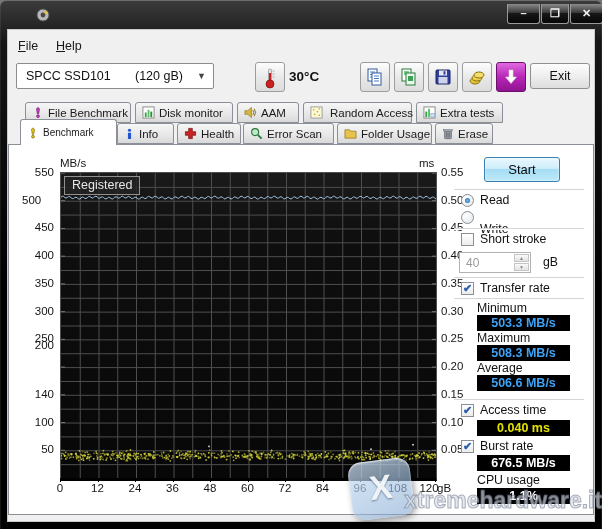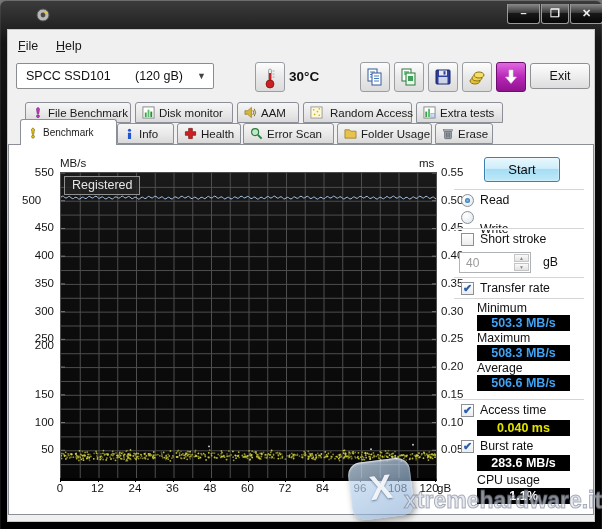--- a/index.html
+++ b/index.html
@@ -982,21 +982,21 @@
   <div class="abs" id="registered-box">Registered</div>
   <div id="axis-labels">
       <span class="axis-label" style="left: 22px; top: 166px; width: 32px; text-align: right;">550</span>
       <span class="axis-label" style="left: 22px; top: 193.727px; width: 32px; ">500</span>
       <span class="axis-label" style="left: 22px; top: 221.455px; width: 32px; text-align: right;">450</span>
       <span class="axis-label" style="left: 22px; top: 249.182px; width: 32px; text-align: right;">400</span>
       <span class="axis-label" style="left: 22px; top: 276.909px; width: 32px; text-align: right;">350</span>
       <span class="axis-label" style="left: 22px; top: 304.636px; width: 32px; text-align: right;">300</span>
       <span class="axis-label" style="left: 22px; top: 332.364px; width: 32px; text-align: right;">250</span>
       <span class="axis-label" style="left: 22px; top: 339px; width: 32px; text-align: right;">200</span>
-      <span class="axis-label" style="left: 22px; top: 387.818px; width: 32px; text-align: right;">150</span>
+      <span class="axis-label" style="left: 22px; top: 387.818px; width: 32px; text-align: right;">140</span>
       <span class="axis-label" style="left: 22px; top: 415.545px; width: 32px; text-align: right;">100</span>
       <span class="axis-label" style="left: 22px; top: 443.273px; width: 32px; text-align: right;">50</span>
       <span class="axis-label" style="left: 441px; top: 166px; width: 32px; text-align: left;">0.55</span>
       <span class="axis-label" style="left: 441px; top: 193.727px; width: 32px; text-align: left;">0.50</span>
       <span class="axis-label" style="left: 441px; top: 221.455px; width: 32px; text-align: left;">0.45</span>
       <span class="axis-label" style="left: 441px; top: 249.182px; width: 32px; text-align: left;">0.40</span>
       <span class="axis-label" style="left: 441px; top: 276.909px; width: 32px; text-align: left;">0.35</span>
       <span class="axis-label" style="left: 441px; top: 304.636px; width: 32px; text-align: left;">0.30</span>
       <span class="axis-label" style="left: 441px; top: 332.364px; width: 32px; text-align: left;">0.25</span>
       <span class="axis-label" style="left: 441px; top: 360.091px; width: 32px; text-align: left;">0.20</span>
@@ -1061,21 +1061,21 @@
   <div class="plabel" style="left:477px;top:361px;">Average</div>
   <div class="valuebox v-blue" style="top:375px;">506.6 MB/s</div>
   <div class="abs sep" style="top:399px;"></div>
 
   <div class="abs chk" style="left:461px;top:404px;">✔</div>
   <div class="plabel" style="left:480px;top:403px;">Access time</div>
   <div class="valuebox v-yellow" style="top:420px;">0.040 ms</div>
 
   <div class="abs chk" style="left:461px;top:440px;">✔</div>
   <div class="plabel" style="left:480px;top:439px;">Burst rate</div>
-  <div class="valuebox v-white" style="top:455px;">283.6 MB/s</div>
+  <div class="valuebox v-white" style="top:455px;">676.5 MB/s</div>
 
   <div class="plabel" style="left:477px;top:473px;">CPU usage</div>
   <div class="valuebox v-white" style="top:488px;">1.1%</div>
 
   <div class="abs" id="wm-logo">
       <span class="x">X</span>
     </div>
   <div class="abs" id="wm-text">xtremehardware.it</div>
 
 </div>

